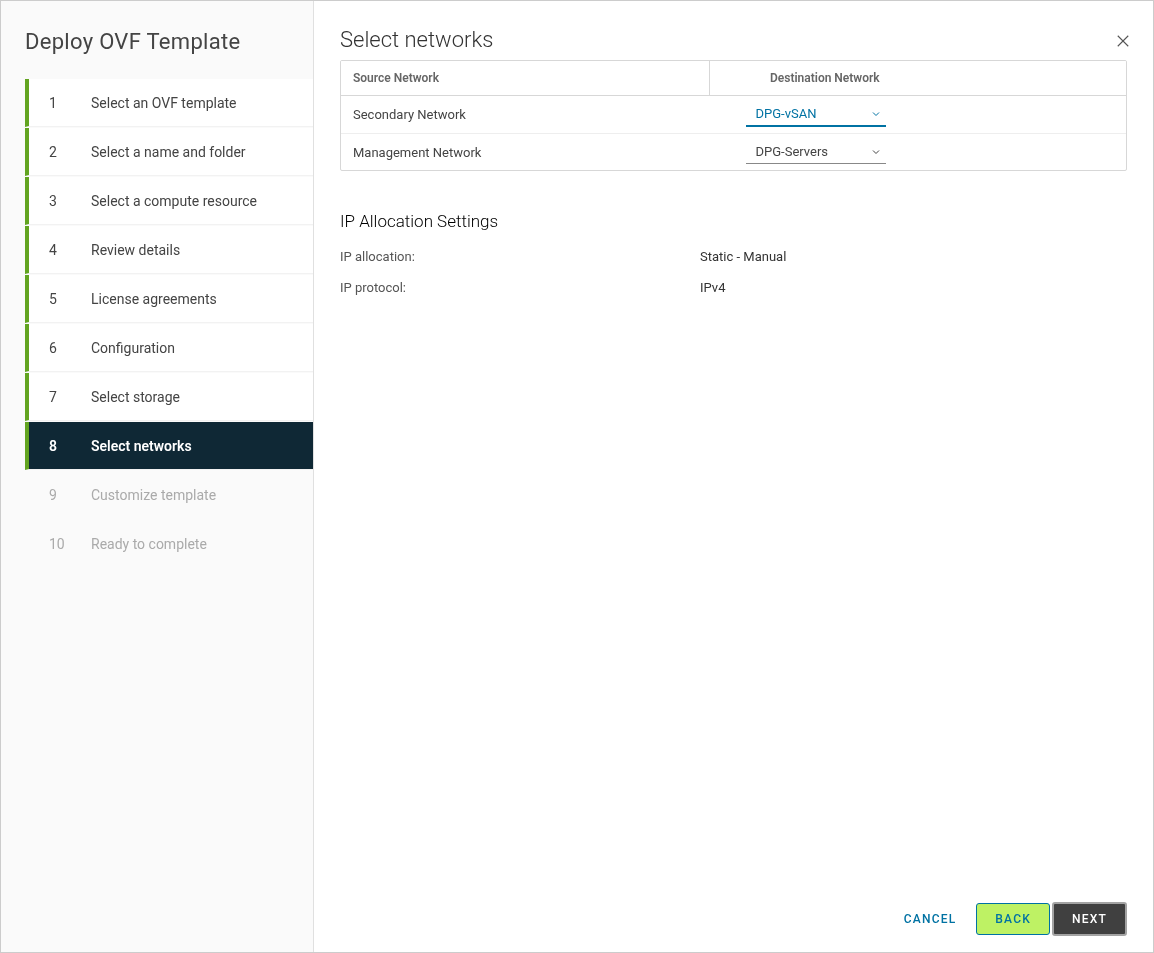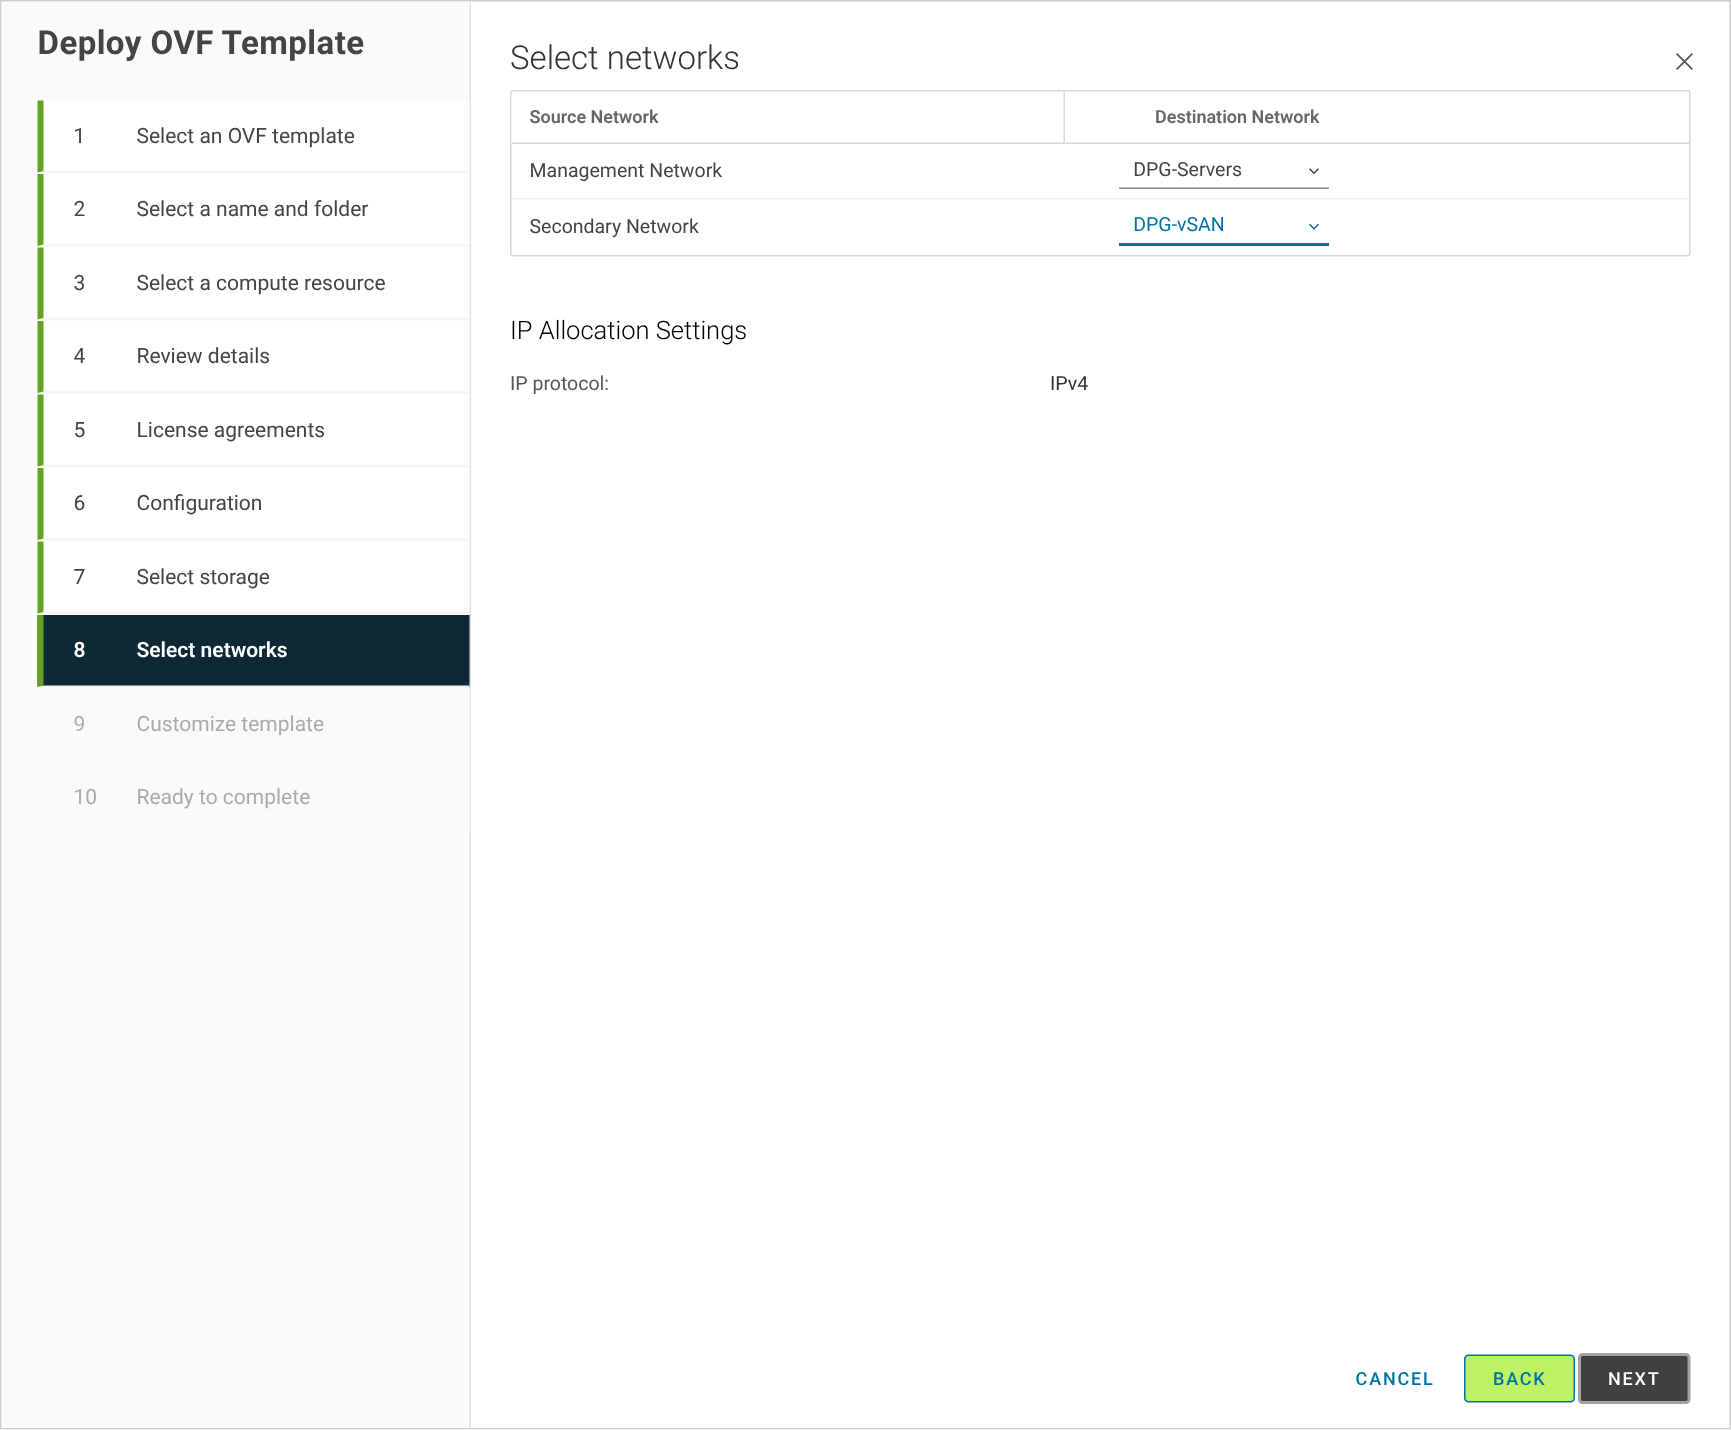--- a/index.html
+++ b/index.html
@@ -25,23 +25,23 @@
   
   .sidebar {
     width: 313px;
     background: #fafafa;
     border-right: 1px solid #e0e0e0;
     display: flex;
     flex-direction: column;
   }
   .sidebar-title {
     font-size: 22px;
-    font-weight: 700;
-    color: #444;
-    padding: 16px 24px 24px 24px;
+    font-weight: 400;
+    color: #444;
+    padding: 28px 24px 24px 24px;
     letter-spacing: 0.3px;
   }
   .steps {
     padding-left: 24px;
   }
   .step {
     display: flex;
     align-items: center;
     height: 48px;
     padding: 0 12px 0 20px;
@@ -280,41 +280,45 @@
 
       <div class="content-title">Select networks</div>
 
       <div class="net-table">
         <div class="net-head">
           <div class="col-src">Source Network</div>
           <div class="col-dst">Destination Network</div>
         </div>
         <div id="net-rows">
             <div class="net-row">
+              <div class="cell-src">Secondary Network</div>
+              <div class="cell-dst"><div class="sel active-sel">
+                  <span>DPG-vSAN</span>
+                  <svg viewBox="0 0 24 24">
+                    <polyline points="6 9 12 15 18 9" fill="none" stroke="currentColor" stroke-width="2"></polyline>
+                  </svg>
+                </div></div>
+            </div>
+            <div class="net-row">
               <div class="cell-src">Management Network</div>
               <div class="cell-dst"><div class="sel">
                   <span>DPG-Servers</span>
                   <svg viewBox="0 0 24 24">
                     <polyline points="6 9 12 15 18 9" fill="none" stroke="currentColor" stroke-width="2"></polyline>
                   </svg>
                 </div></div>
             </div>
-            <div class="net-row">
-              <div class="cell-src">Secondary Network</div>
-              <div class="cell-dst"><div class="sel active-sel">
-                  <span>DPG-vSAN</span>
-                  <svg viewBox="0 0 24 24">
-                    <polyline points="6 9 12 15 18 9" fill="none" stroke="currentColor" stroke-width="2"></polyline>
-                  </svg>
-                </div></div>
-            </div>
           </div>
       </div>
 
       <div class="section-title">IP Allocation Settings</div>
+      <div class="info-row">
+        <div class="info-label">IP allocation:</div>
+        <div class="info-value">Static - Manual</div>
+      </div>
       <div class="info-row">
         <div class="info-label">IP protocol:</div>
         <div class="info-value">IPv4</div>
       </div>
 
       <div class="footer">
         <span class="btn btn-cancel">CANCEL</span>
         <span class="btn btn-back">BACK</span>
         <span class="btn btn-next">NEXT</span>
       </div>

